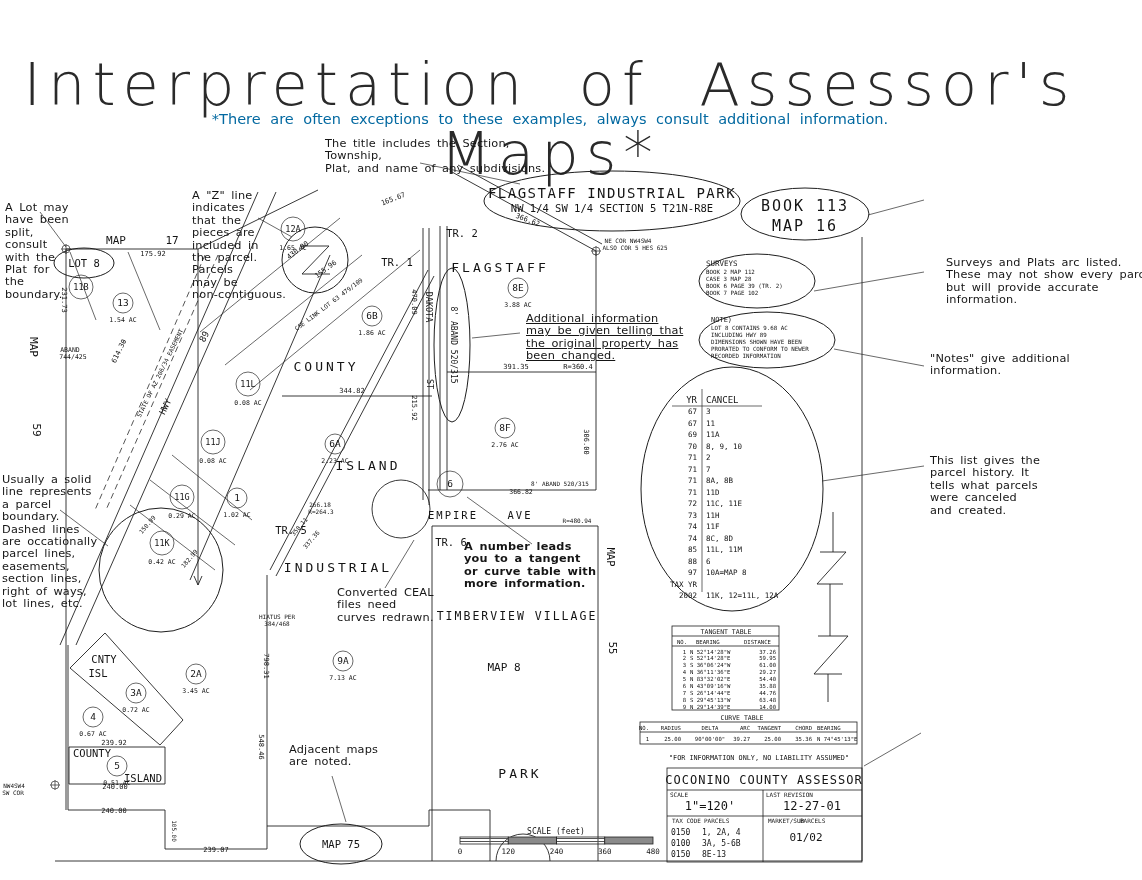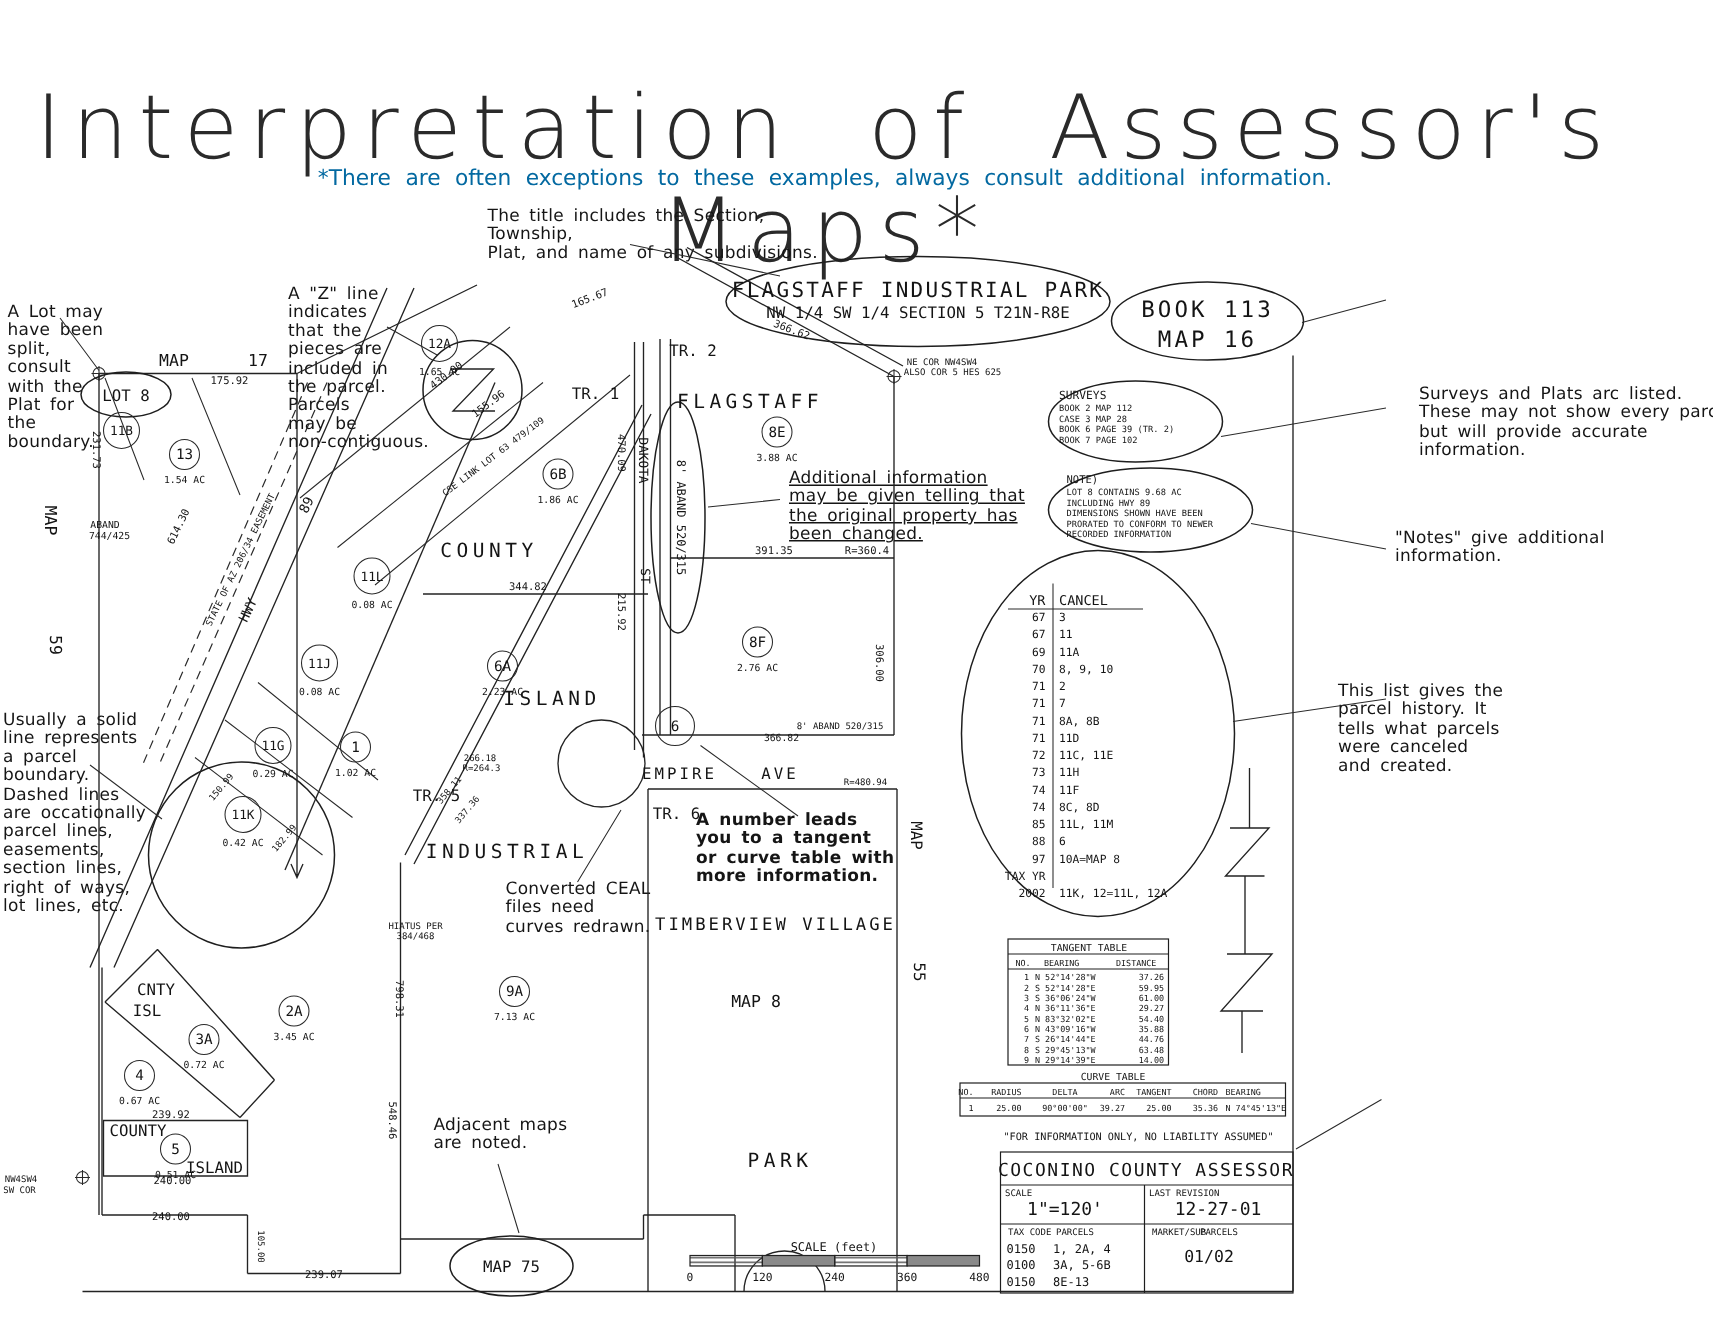--- a/index.html
+++ b/index.html
@@ -50,21 +50,21 @@
   <div class="ann" style="left:930px;top:257px;width:210px;margin-left:16px;">Surveys and Plats arc listed.
 These may not show every parcel
 but will provide accurate
 information.</div>
   <div class="ann" style="left:930px;top:353px;width:210px;">"Notes" give additional
 information.</div>
   <div class="ann" style="left:526px;top:313px;width:170px;text-decoration:underline;">Additional information
 may be given telling that
 the original property has
 been changed.</div>
-  <div class="ann" style="left:892px;top:455px;width:210px;">This list gives the
+  <div class="ann" style="left:930px;top:455px;width:210px;">This list gives the
 parcel history.  It
 tells what parcels
 were canceled
 and created.</div>
   <div class="ann" style="left:2px;top:474px;width:118px;">Usually a solid
 line represents
 a parcel
 boundary.
 Dashed lines
 are occationally

